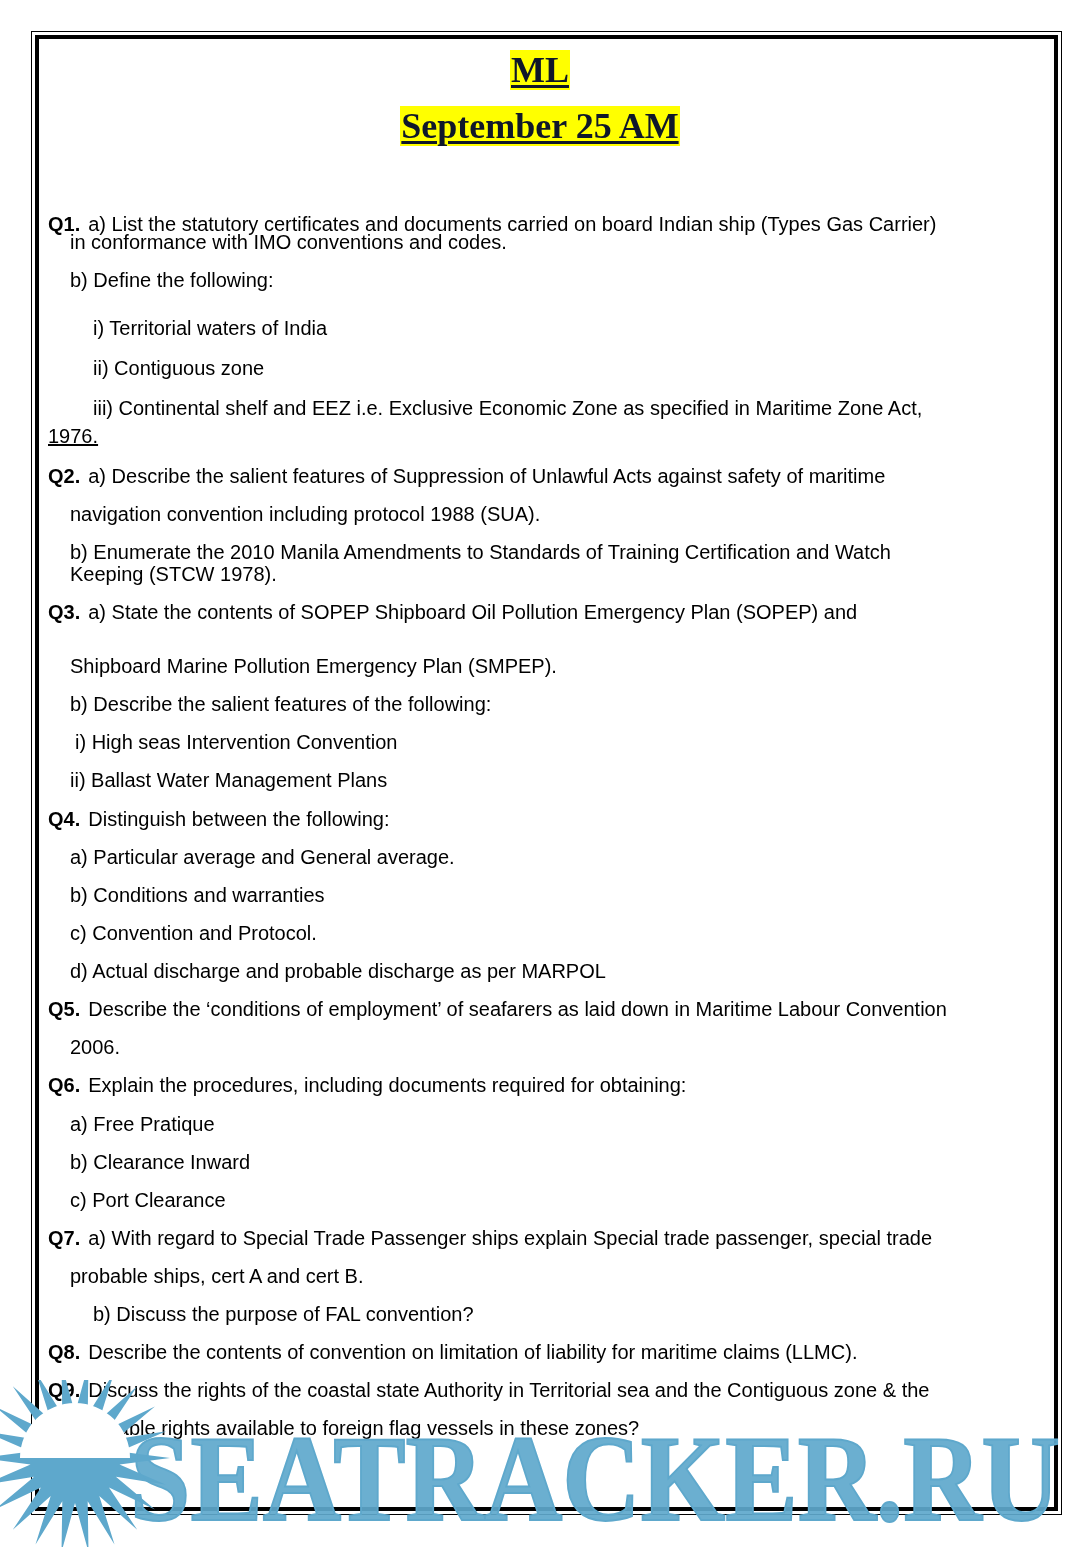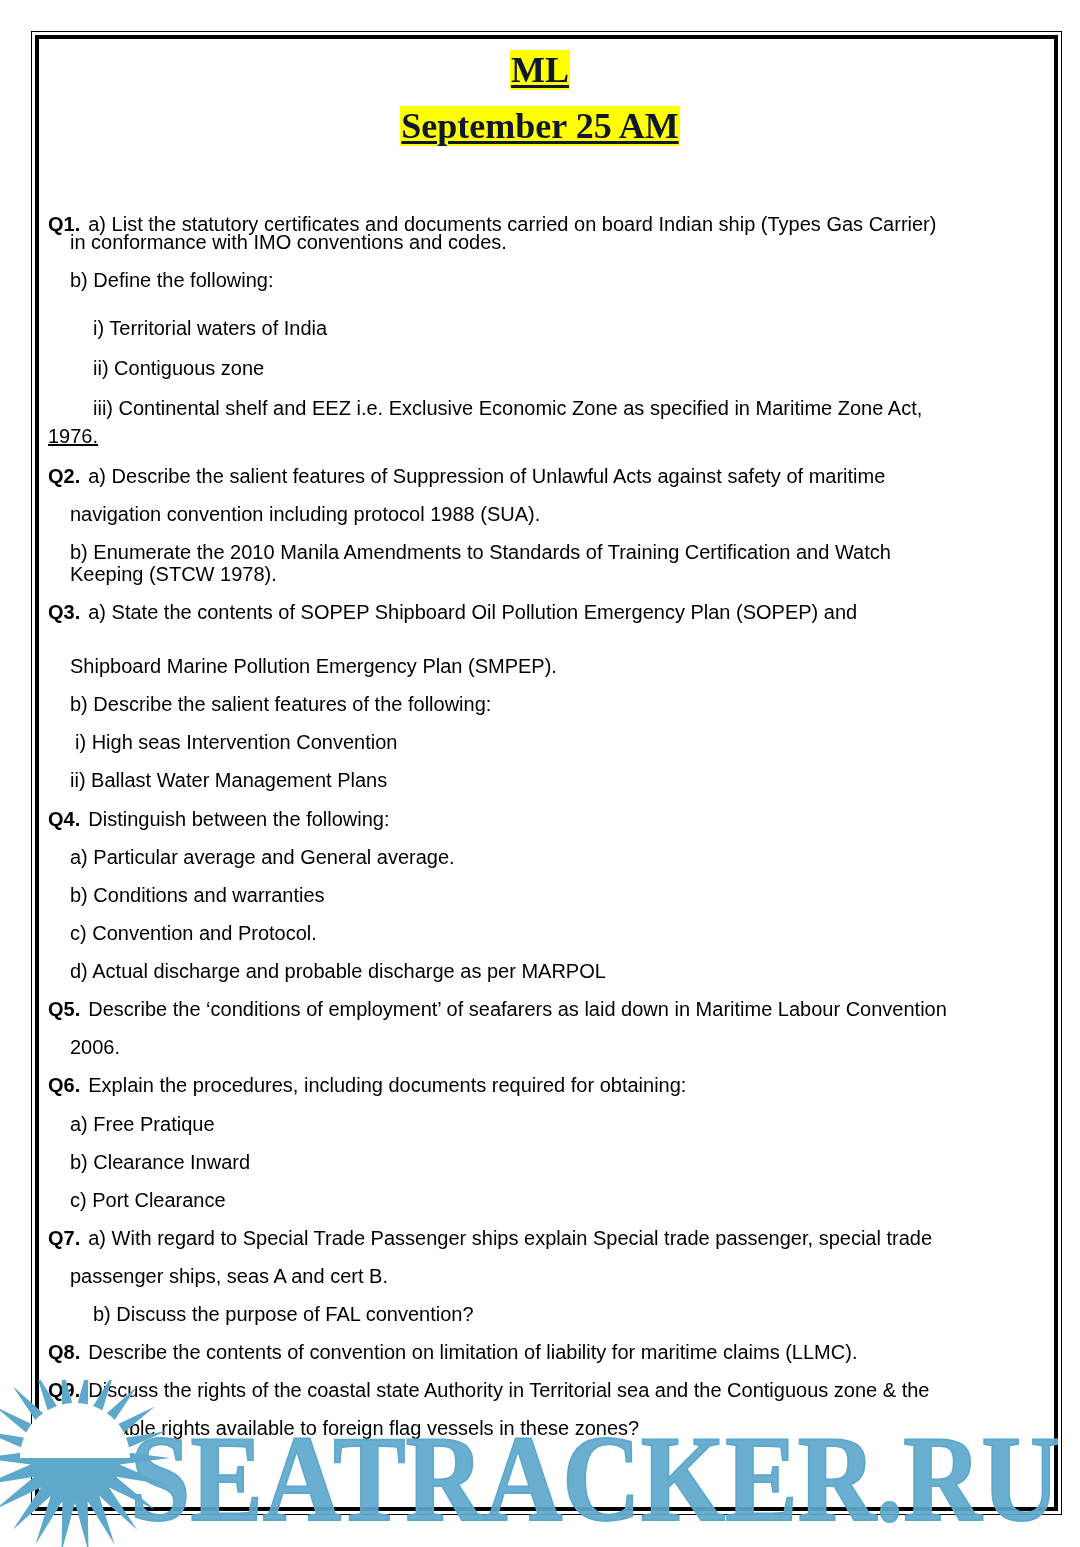--- a/index.html
+++ b/index.html
@@ -58,21 +58,21 @@
     <div class="line" style="top: 691px; left: 22px;"><span>b) Conditions and warranties</span></div>
     <div class="line" style="top: 729px; left: 22px;"><span>c) Convention and Protocol.</span></div>
     <div class="line" style="top: 767px; left: 22px;"><span>d) Actual discharge and probable discharge as per MARPOL</span></div>
     <div class="line" style="top: 805px; left: 0px;"><span class="qnum">Q5.</span><span>Describe the ‘conditions of employment’ of seafarers as laid down in Maritime Labour Convention</span></div>
     <div class="line" style="top: 843px; left: 22px;"><span>2006.</span></div>
     <div class="line" style="top: 881px; left: 0px;"><span class="qnum">Q6.</span><span>Explain the procedures, including documents required for obtaining:</span></div>
     <div class="line" style="top: 920px; left: 22px;"><span>a) Free Pratique</span></div>
     <div class="line" style="top: 958px; left: 22px;"><span>b) Clearance Inward</span></div>
     <div class="line" style="top: 996px; left: 22px;"><span>c) Port Clearance</span></div>
     <div class="line" style="top: 1034px; left: 0px;"><span class="qnum">Q7.</span><span>a) With regard to Special Trade Passenger ships explain Special trade passenger, special trade</span></div>
-    <div class="line" style="top: 1072px; left: 22px;"><span>passenger ships, seas A and cert B.</span></div>
+    <div class="line" style="top: 1072px; left: 22px;"><span>probable ships, cert A and cert B.</span></div>
     <div class="line" style="top: 1110px; left: 45px;"><span>b) Discuss the purpose of FAL convention?</span></div>
     <div class="line" style="top: 1148px; left: 0px; text-align: right;"><span class="qnum">Q8.</span><span>Describe the contents of convention on limitation of liability for maritime claims (LLMC).</span></div>
     <div class="line" style="top: 1186px; left: 0px;"><span class="qnum">Q9.</span><span>Discuss the rights of the coastal state Authority in Territorial sea and the Contiguous zone &amp; the</span></div>
     <div class="line" style="top: 1224px; left: 22px;"><span>navigable rights available to foreign flag vessels in these zones?</span></div>
   </div>
 
 <svg class="watermark" viewBox="0 0 1080 167">
   <g id="sun">
       <polygon points="170.0,78.0 119.5,84.4 166.2,104.8 115.9,96.7 154.9,129.4 109.0,107.5 137.2,149.8 99.3,115.9 114.5,164.4 87.7,121.2 88.5,172.0 75.0,123.0 61.5,172.0 62.3,121.2 35.5,164.4 50.7,115.9 12.8,149.8 41.0,107.5 -4.9,129.4 34.1,96.7 -16.2,104.8 30.5,84.4 -20.0,78.0 30.5,71.6 -16.2,51.2 34.1,59.3 -4.9,26.6 41.0,48.5 12.8,6.2 50.7,40.1 35.5,-8.4 62.3,34.8 61.5,-16.0 75.0,33.0 88.5,-16.0 87.7,34.8 114.5,-8.4 99.3,40.1 137.2,6.2 109.0,48.5 154.9,26.6 115.9,59.3 166.2,51.2 119.5,71.6" fill="#5ea8cc"></polygon>
       <path d="M 20 78 A 55 55 0 0 1 130 78 Z" fill="#ffffff"></path>

